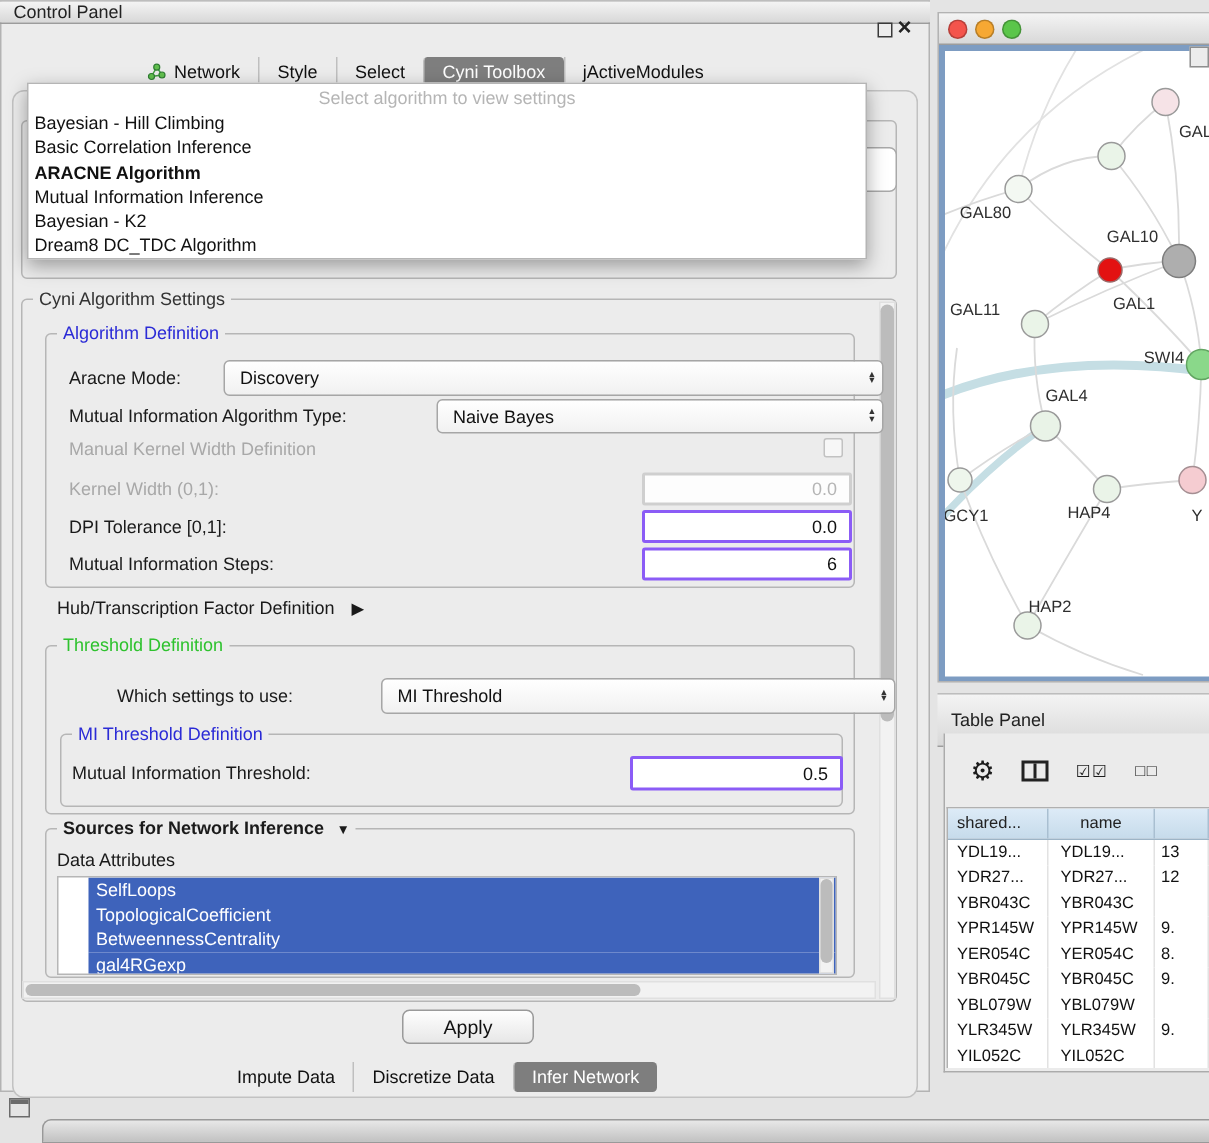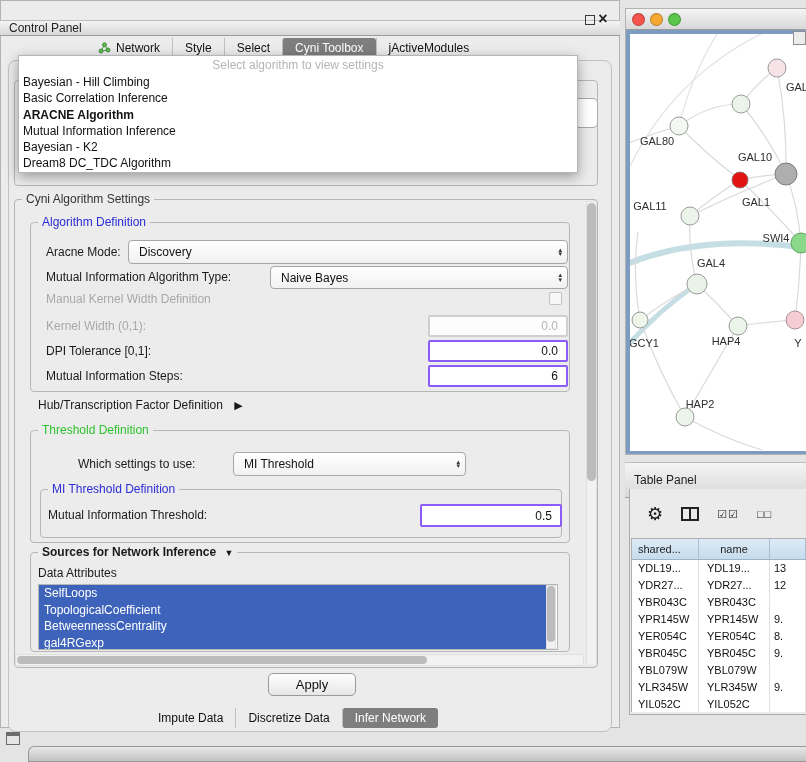--- a/index.html
+++ b/index.html
@@ -21,35 +21,35 @@
   .groupbox{border:1px solid #b6b6b6;border-radius:4px;box-sizing:border-box;}
   .chip{background:#ececec;padding:0 4px;font-size:12px;line-height:14px;white-space:nowrap;}
   .chip.blue{color:#2b2bd6;}
   .chip.green{color:#2ec22e;}
   .chip.plain{color:#333;}
   .chip.boldblk{color:#1a1a1a;font-weight:bold;}
   
   .lbl{font-size:12px;font-weight:normal;color:#1a1a1a;white-space:nowrap;}
   .lbl.dis{color:#a8a8a8;}
   .combo{background:linear-gradient(#ffffff,#f1f1f1);border:1px solid #a6a6a6;border-radius:4px;font-size:12px;color:#111;
-         display:flex;align-items:center;padding-left:10px;box-sizing:border-box;}
+         display:flex;align-items:center;padding-left:10px;box-sizing:border-box;margin-left:21px;}
   .stepper{margin-left:auto;display:flex;flex-direction:column;align-items:center;justify-content:center;
            padding-right:5px;font-size:7px;line-height:4.5px;color:#333;}
   .field{background:#fff;border:2px solid #8b5cf6;border-radius:2px;font-size:12px;color:#111;display:flex;align-items:center;
          justify-content:flex-end;padding:0 8px;box-sizing:border-box;}
   .field.dis{border-color:#cfcfcf;color:#b5b5b5;background:#fdfdfd;}
   .checkbox{border:1px solid #c2c2c2;background:#f7f7f7;border-radius:2px;box-sizing:border-box;}
   
   .popup{background:#fff;border:1px solid #b5b5b5;box-shadow:0 4px 12px rgba(0,0,0,0.35);box-sizing:border-box;padding-top:1px;}
   .popup-placeholder{text-align:center;color:#b5b5b5;font-size:12px;height:17px;line-height:17px;}
   .popup-item{font-size:12px;height:16.3px;line-height:16.3px;padding-left:4px;color:#111;white-space:nowrap;}
   .popup-item.selected{font-weight:bold;}
   
   .attrlist{background:#fff;border:1px solid #b6b6b6;box-sizing:border-box;overflow:hidden;}
-  .attr-item{height:16.5px;line-height:16.5px;font-size:12px;color:#fff;padding-left:5px;white-space:nowrap;}
+  .attr-item{height:16.5px;line-height:16.5px;font-size:12px;color:#fff;padding-left:5px;white-space:nowrap;margin-left:20px;}
   
   .sb-track{background:#f2f2f2;border:1px solid #e0e0e0;box-sizing:border-box;}
   .sb-thumb{background:#bcbcbc;border-radius:5px;}
   
   .pushbtn{background:linear-gradient(#fefefe,#e7e7e7);border:1px solid #9a9a9a;border-radius:5px;font-size:13px;color:#111;
            display:flex;align-items:center;justify-content:center;box-sizing:border-box;}
   
   .light{width:13px;height:13px;border-radius:50%;box-sizing:border-box;border:1px solid rgba(0,0,0,0.25);}
   
   .netframe{background:#7d9cc2;}
@@ -77,21 +77,21 @@
   .winicon .bar{height:3px;background:#6b6b6b;}
 </style>
 </head>
 <body>
 
 <div id="screen">
 
   <div>
     <div class="abs panelbg" style="left:0;top:8;width:620px;height:728px;"></div>
 
-    <div class="abs titlebar" style="left:0;top:8;width:620px;height:16px;margin-top:20px;">
+    <div class="abs titlebar" style="left:0;top:8;width:620px;height:16px;">
       <span class="ttext">Control Panel</span>
     </div>
     <div class="abs sq-icon" style="left:585px;top:15px;width:10px;height:10px;"></div>
     <div class="abs" style="left:596px;top:9px;width:14px;height:20px;font-size:16px;font-weight:bold;color:#222;text-align:center;line-height:20px;">×</div>
 
     <div class="abs tabbar" style="left:86px;top:36px;">
         <div class="tab">
           <svg width="13" height="12" viewBox="0 0 13 12">
             <line x1="3" y1="9" x2="6.5" y2="2.8" stroke="#3f9e3f" stroke-width="1"></line>
             <line x1="6.5" y1="2.8" x2="10" y2="8" stroke="#3f9e3f" stroke-width="1"></line>
@@ -162,21 +162,21 @@
 
     <div class="abs lbl" style="left:38px;top:396px;line-height:18px;">
       <span>Hub/Transcription Factor Definition</span>
       <span style="font-size:11px;margin-left:8px;">▶</span>
     </div>
 
     <div class="abs groupbox" style="left:30px;top:430px;width:540px;height:113px;"></div>
     <div class="abs chip green" style="left:38px;top:423px;">Threshold Definition</div>
 
     <div class="abs lbl" style="left:78px;top:452px;line-height:24px;">Which settings to use:</div>
-    <div class="abs combo" style="left:233px;top:452px;width:233px;height:24px;">
+    <div class="abs combo" style="left:233px;top:452px;width:343px;height:24px;">
       <span>MI Threshold</span>
       <span class="stepper">
           <span>▴</span>
           <span>▾</span>
         </span>
     </div>
 
     <div class="abs groupbox" style="left:40px;top:489px;width:522px;height:49px;"></div>
     <div class="abs chip blue" style="left:48px;top:482px;">MI Threshold Definition</div>
     <div class="abs lbl" style="left:48px;top:504px;line-height:23px;">Mutual Information Threshold:</div>

